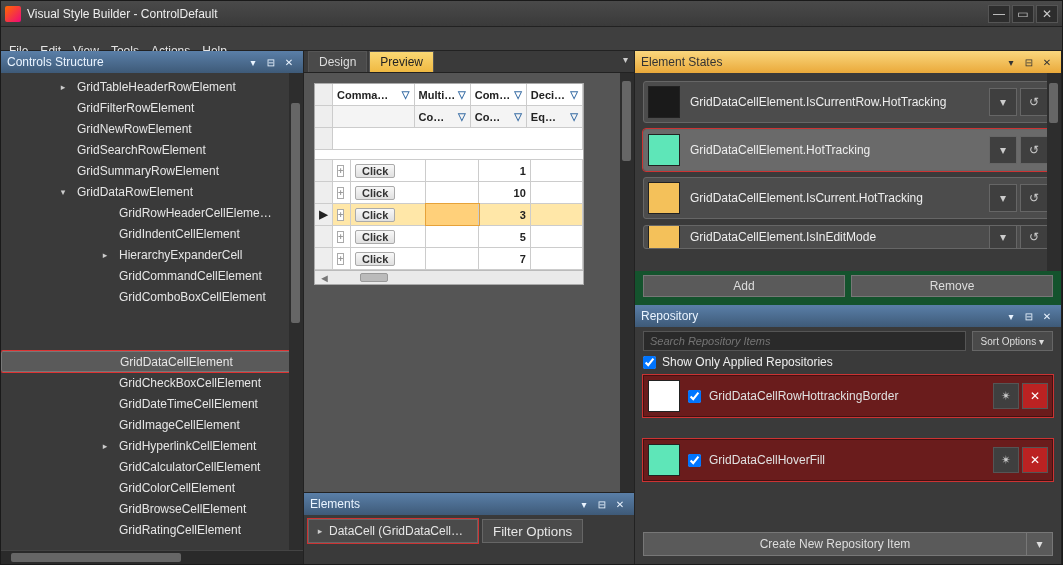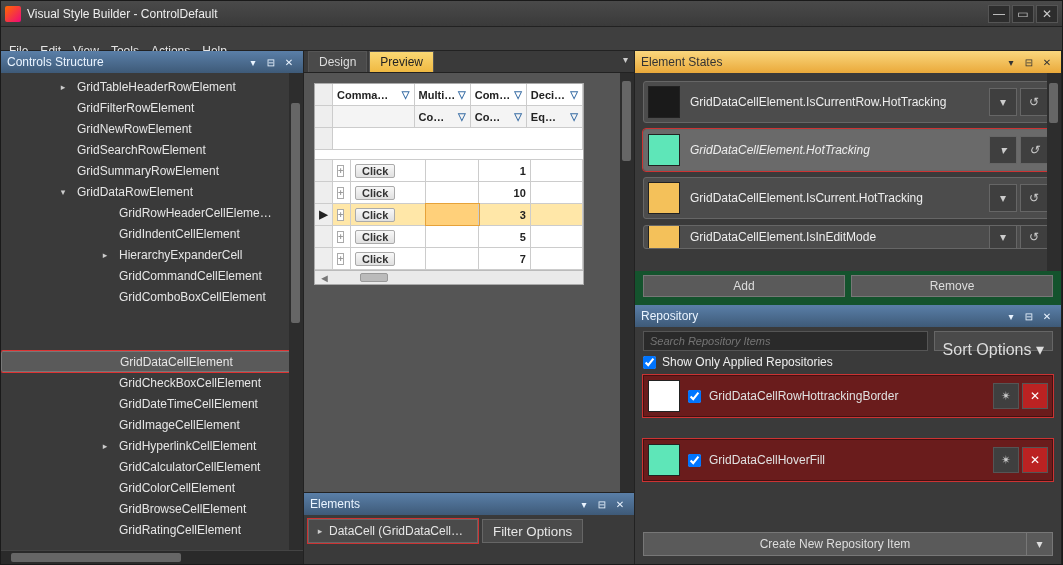--- a/index.html
+++ b/index.html
@@ -242,21 +242,21 @@
 }
 .state-row {
   height:42px;
   background:#4c4c4c;
   border:1px solid #666;
   border-radius:3px;
   display:flex; align-items:center;
   padding:4px;
   margin-bottom:6px;
 }
-.state-row.selected { background:#6a6a6a; outline:1px solid #c33;font-style:italic; }
+.state-row.selected { background:#6a6a6a; outline:1px solid #c33; }
 .state-row .swatch {
   width:32px; height:32px;
   border:1px solid #222;
   margin-right:10px;
 }
 .state-row .label { flex:1; color:#eee; }
 .state-row .sbtn {
   width:28px; height:28px;
   background:#3f3f3f;
   border:1px solid #666;
@@ -284,21 +284,21 @@
   display:flex; gap:6px; margin-bottom:4px;
 }
 .repo-search input {
   flex:1; height:20px;
   background:#2a2a2a; border:1px solid #555;
   color:#aaa; padding:0 6px;
   font-size:11px; font-style:italic;
 }
 .repo-search button {
   height:20px; background:#4a4a4a; border:1px solid #666;
-  color:#ddd; padding:8px 8px; cursor:pointer; font-size:16px;text-align:center;
+  color:#ddd; padding:0 8px; cursor:pointer; font-size:10px;text-align:center;
 }
 .repo-check { display:flex; align-items:center; gap:6px; color:#eee; margin-bottom:6px;}
 .repo-item {
   height:42px;
   background:#6a1c1c;
   border:1px solid #411;
   outline:1px solid #c33;
   display:flex; align-items:center;
   padding:4px;
   margin-bottom:22px;

